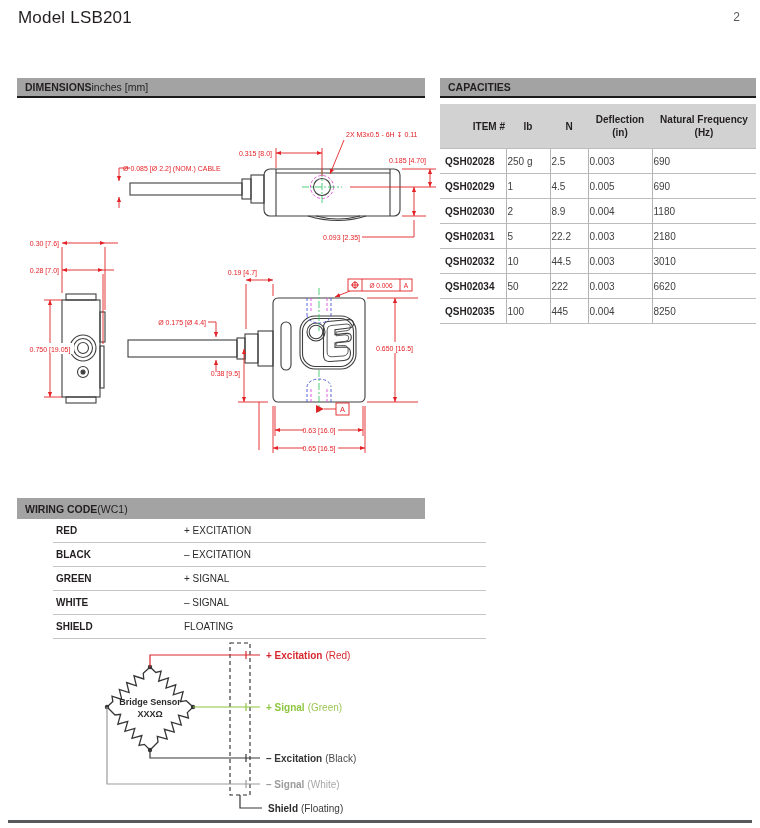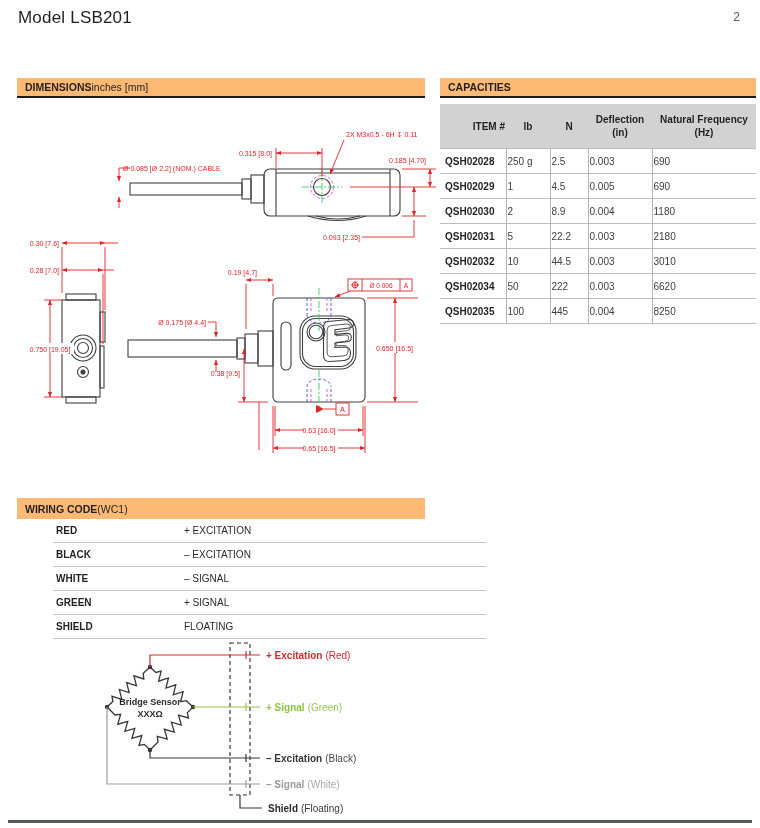--- a/index.html
+++ b/index.html
@@ -1,20 +1,20 @@
 <!DOCTYPE html>
 <html><head>
 <meta charset="utf-8">
 <style>
   html,body{margin:0;padding:0;background:#fff;}
   .page{position:relative;width:760px;height:828px;background:#fff;overflow:hidden;
         font-family:"Liberation Sans",sans-serif;color:#231f20;}
   .title{position:absolute;left:18px;top:8px;font-size:17px;font-weight:normal;letter-spacing:.2px;}
   .pagenum{position:absolute;right:20px;top:10px;font-size:12px;color:#58595b;}
-  .bar{position:absolute;height:20px;background:#fdba74;border-bottom:2px solid #1a1a1a;
+  .bar{position:absolute;height:20px;background:#a3a3a3;border-bottom:2px solid #1a1a1a;
        display:flex;align-items:center;padding-left:8px;box-sizing:border-box;
        font-size:10.5px;color:#231f20;}
   .bar b{font-weight:bold;}
   .bar .suffix{font-weight:normal;}
   #dim-bar{left:17px;top:78px;width:408px;}
   #cap-bar{left:440px;top:78px;width:316px;}
   #wc-bar{left:17px;top:498px;width:408px;height:21px;border-bottom:none;}
   
   .cap-table{position:absolute;left:440px;top:104px;width:316px;border-collapse:collapse;table-layout:fixed;}
   .cap-table th{background:#d2d2d2;font-size:10px;font-weight:bold;color:#231f20;
@@ -296,26 +296,26 @@
   <div class="wc-rows">
     <div class="wc-row">
         <span class="wc-color">RED</span>
         <span class="wc-func">+ EXCITATION</span>
       </div>
     <div class="wc-row">
         <span class="wc-color">BLACK</span>
         <span class="wc-func">– EXCITATION</span>
       </div>
     <div class="wc-row">
+        <span class="wc-color">GREEN</span>
+        <span class="wc-func">+ SIGNAL</span>
+      </div>
+    <div class="wc-row">
         <span class="wc-color">WHITE</span>
         <span class="wc-func">– SIGNAL</span>
-      </div>
-    <div class="wc-row">
-        <span class="wc-color">GREEN</span>
-        <span class="wc-func">+ SIGNAL</span>
       </div>
     <div class="wc-row">
         <span class="wc-color">SHIELD</span>
         <span class="wc-func">FLOATING</span>
       </div>
   </div>
 
   <svg class="svg-abs" style="left:10px;top:640px" width="430" height="180" viewBox="0 0 430 180">
     <defs>
       <path id="rz" d="M0 0 L8 0 L11 -4.5 L16 4.5 L21 -4.5 L26 4.5 L31 -4.5 L36 4.5 L41 -4.5 L46 4.5 L49.5 0 L60 0" fill="none"></path>

